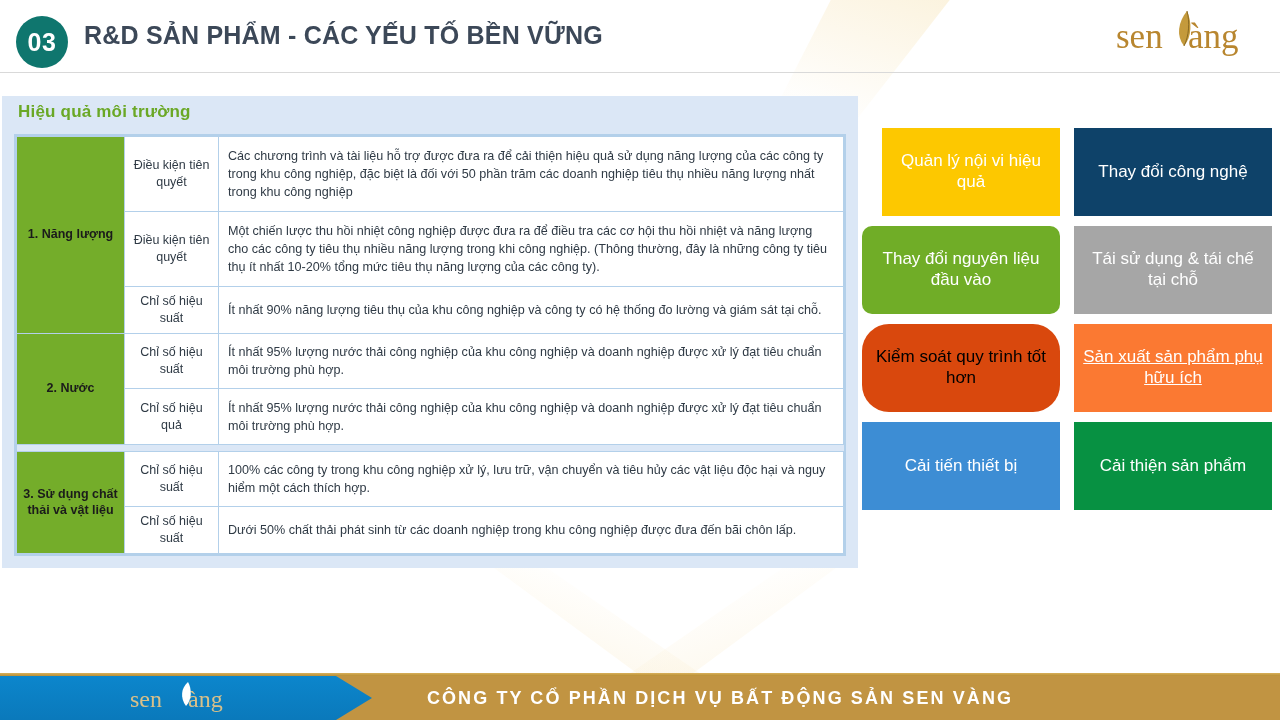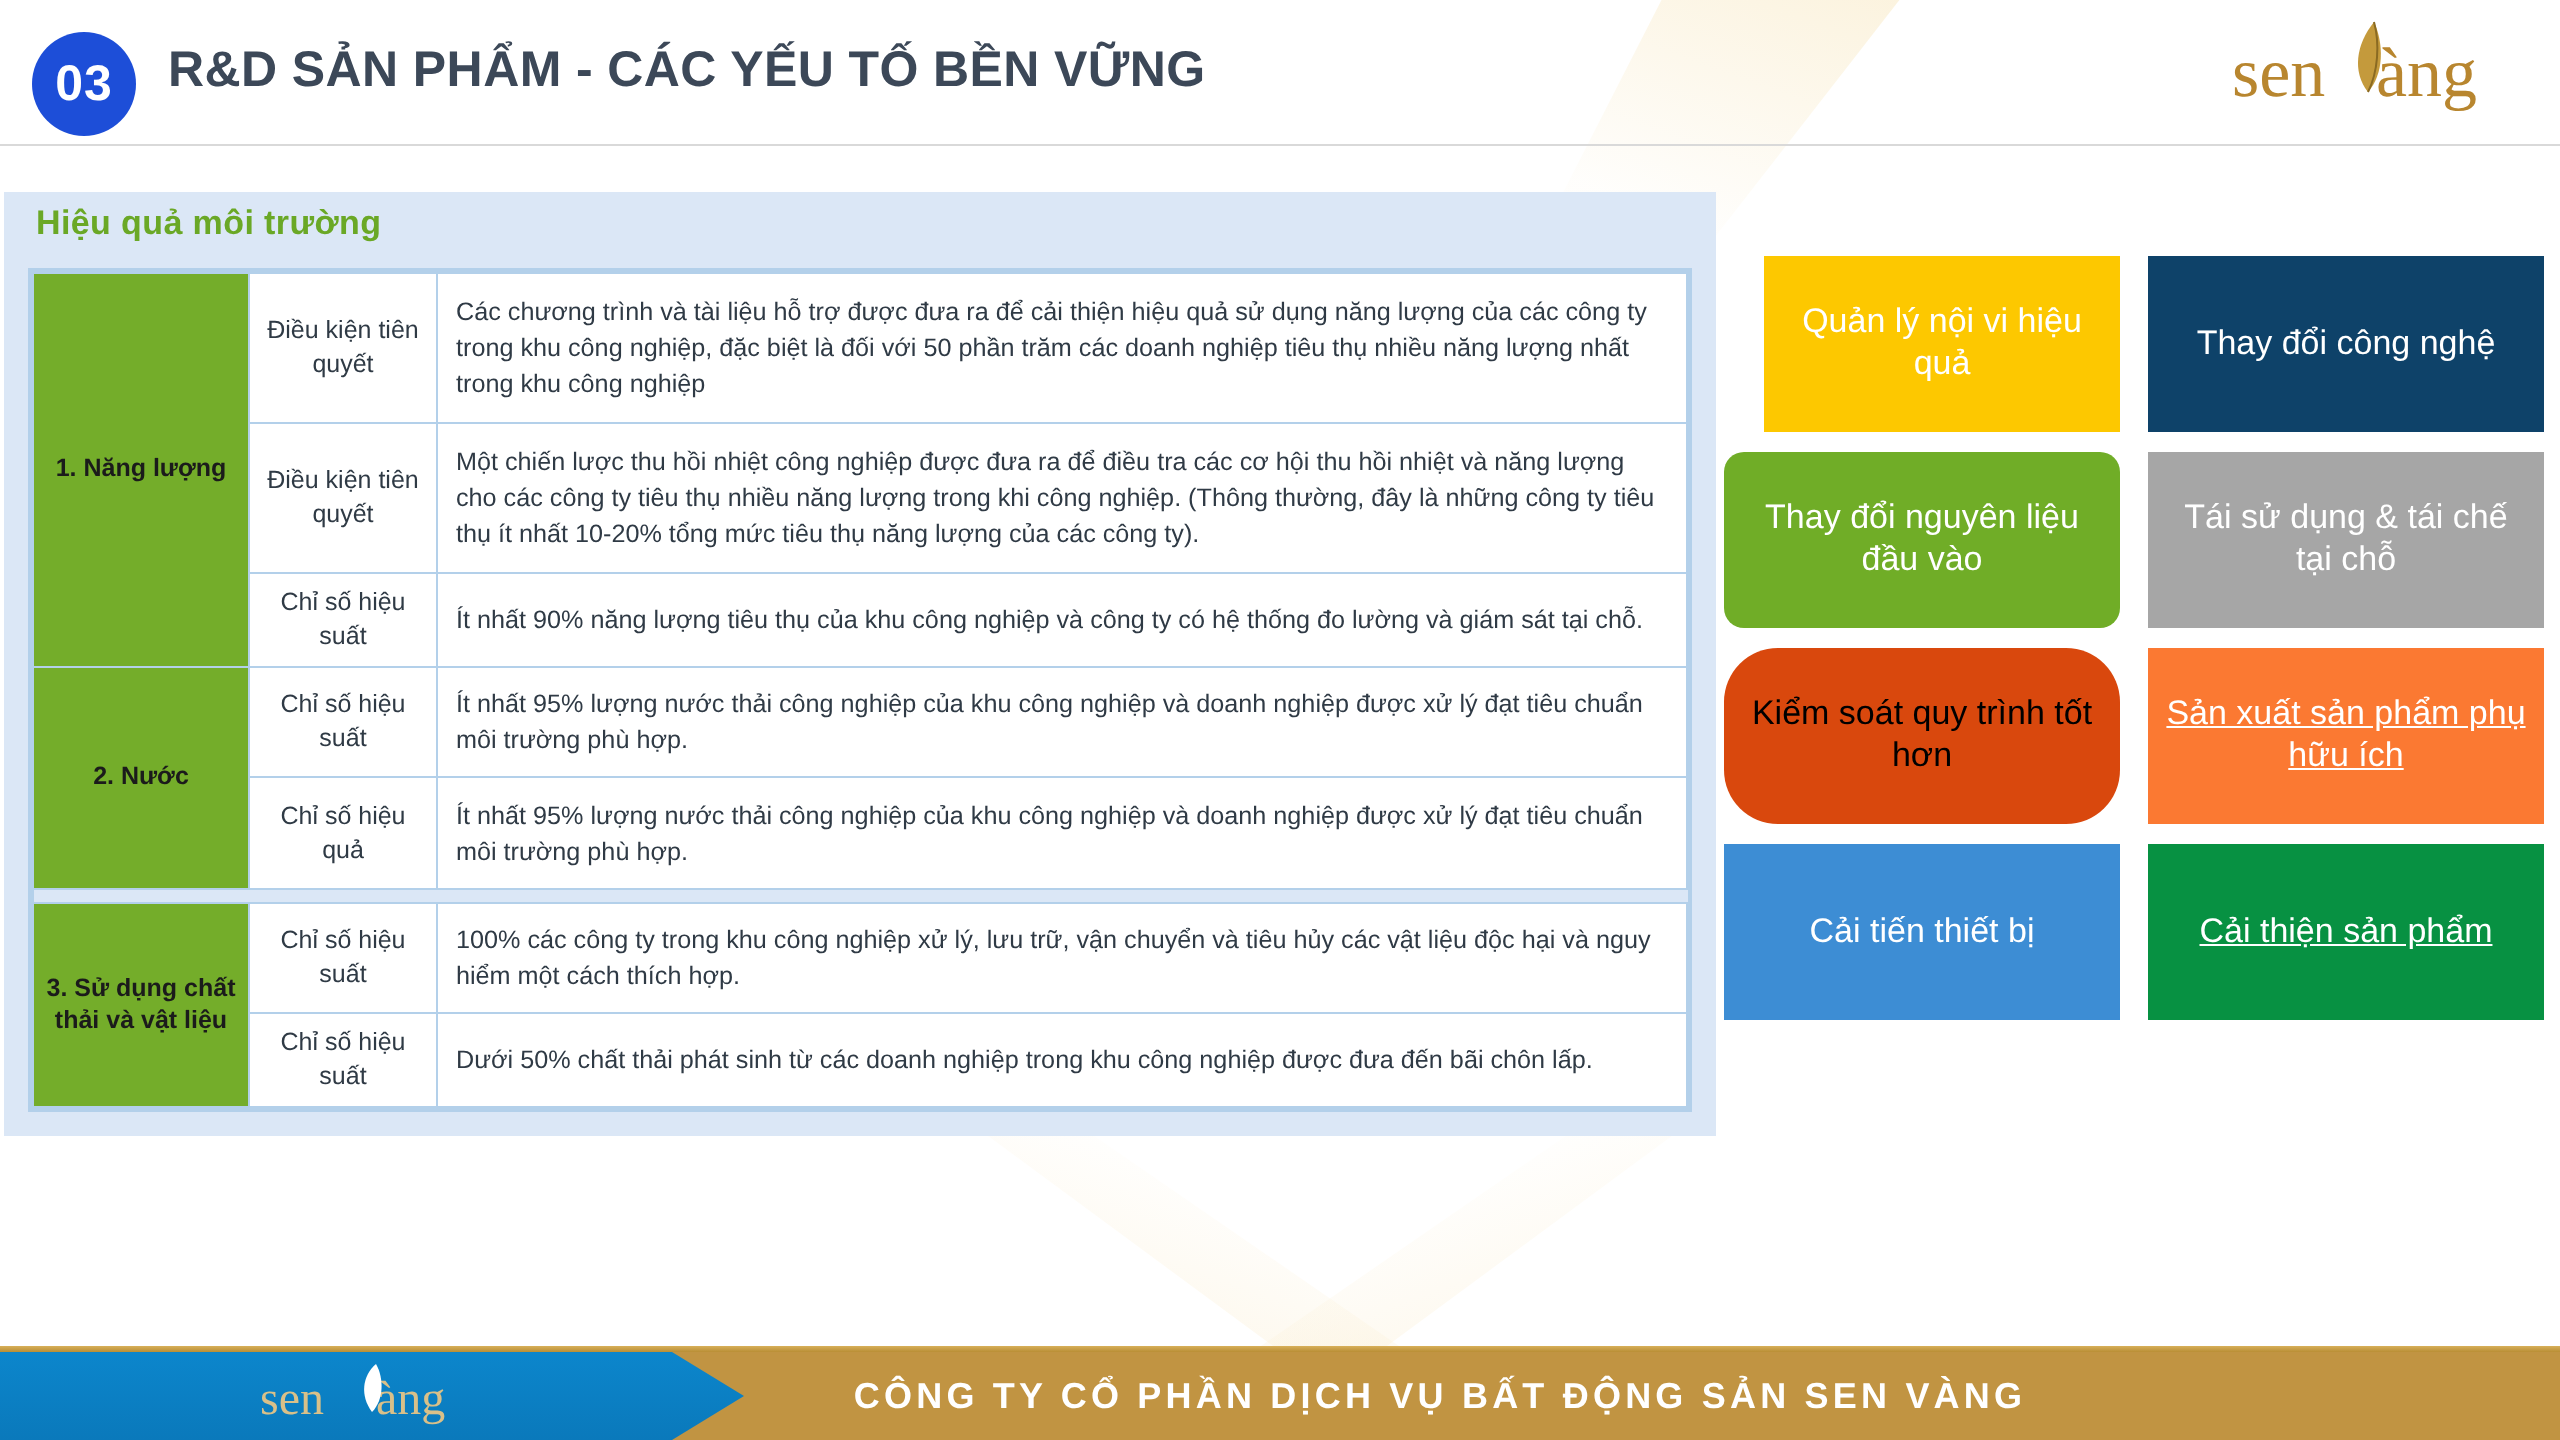--- a/index.html
+++ b/index.html
@@ -158,21 +158,21 @@
   }
 </style>
 </head>
 <body>
 
 <div class="wm wm-1"></div>
 <div class="wm wm-2"></div>
 <div class="wm wm-3"></div>
 
 <div class="header">
-  <div class="badge" style="background: #1d4ed8;">
+  <div class="badge" style="background: #0f766e;">
     <span>03</span>
   </div>
   <div class="page-title" style="color: rgb(60, 72, 88);">R&amp;D SẢN PHẨM - CÁC YẾU TỐ BỀN VỮNG</div>
 
   <div class="logo-top">
     <svg width="156" height="52" viewBox="0 0 156 52">
       <text x="4" y="40" font-family="Liberation Serif, serif" font-size="35" fill="#b8862f">sen</text>
       <text x="76" y="40" font-family="Liberation Serif, serif" font-size="35" fill="#b8862f">àng</text>
       <path d="M72 38 C64 28 66 14 75 3 C80 14 80 29 72 38 Z" fill="#c49a3c"></path>
       <path d="M75 3 C78 14 77 28 72 38" fill="none" stroke="#8a6a22" stroke-width="1"></path>
@@ -251,21 +251,21 @@
   </div>
   <div class="cell" style="background: rgb(217, 72, 13); color: #000000; border-radius: 27px;">
     <span>Kiểm soát quy trình tốt hơn</span>
   </div>
   <div class="cell" style="background: rgb(251, 121, 50); color: rgb(255, 255, 255); text-decoration: underline;">
     <span>Sản xuất sản phẩm phụ hữu ích</span>
   </div>
   <div class="cell" style="background: rgb(61, 141, 212); color: rgb(255, 255, 255);">
     <span>Cải tiến thiết bị</span>
   </div>
-  <div class="cell" style="background: rgb(7, 145, 66); color: rgb(255, 255, 255); text-decoration: underline;">
+  <div class="cell" style="background: rgb(7, 145, 66); color: rgb(255, 255, 255);">
     <span>Cải thiện sản phẩm</span>
   </div>
 </div>
 
 <div class="gold-line"></div>
 <div class="footer">
   <div class="footer-gold" style="background: rgb(193, 148, 66);"></div>
   <div class="footer-text">CÔNG TY CỔ PHẦN DỊCH VỤ BẤT ĐỘNG SẢN SEN VÀNG</div>
   <div class="footer-blue"></div>
   <div class="footer-logo">

